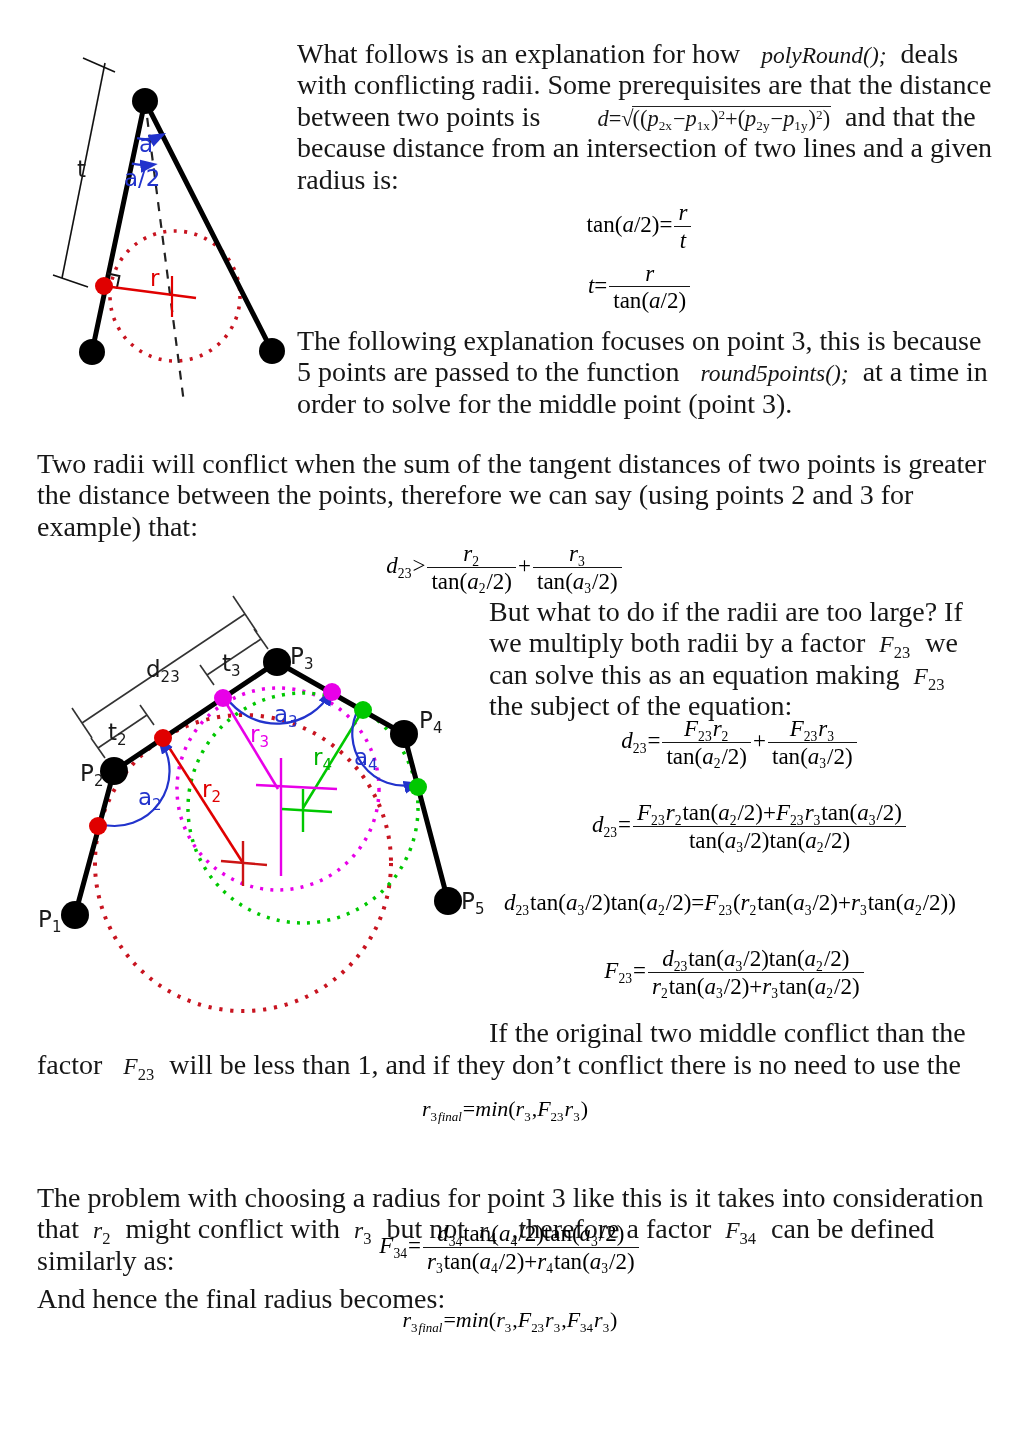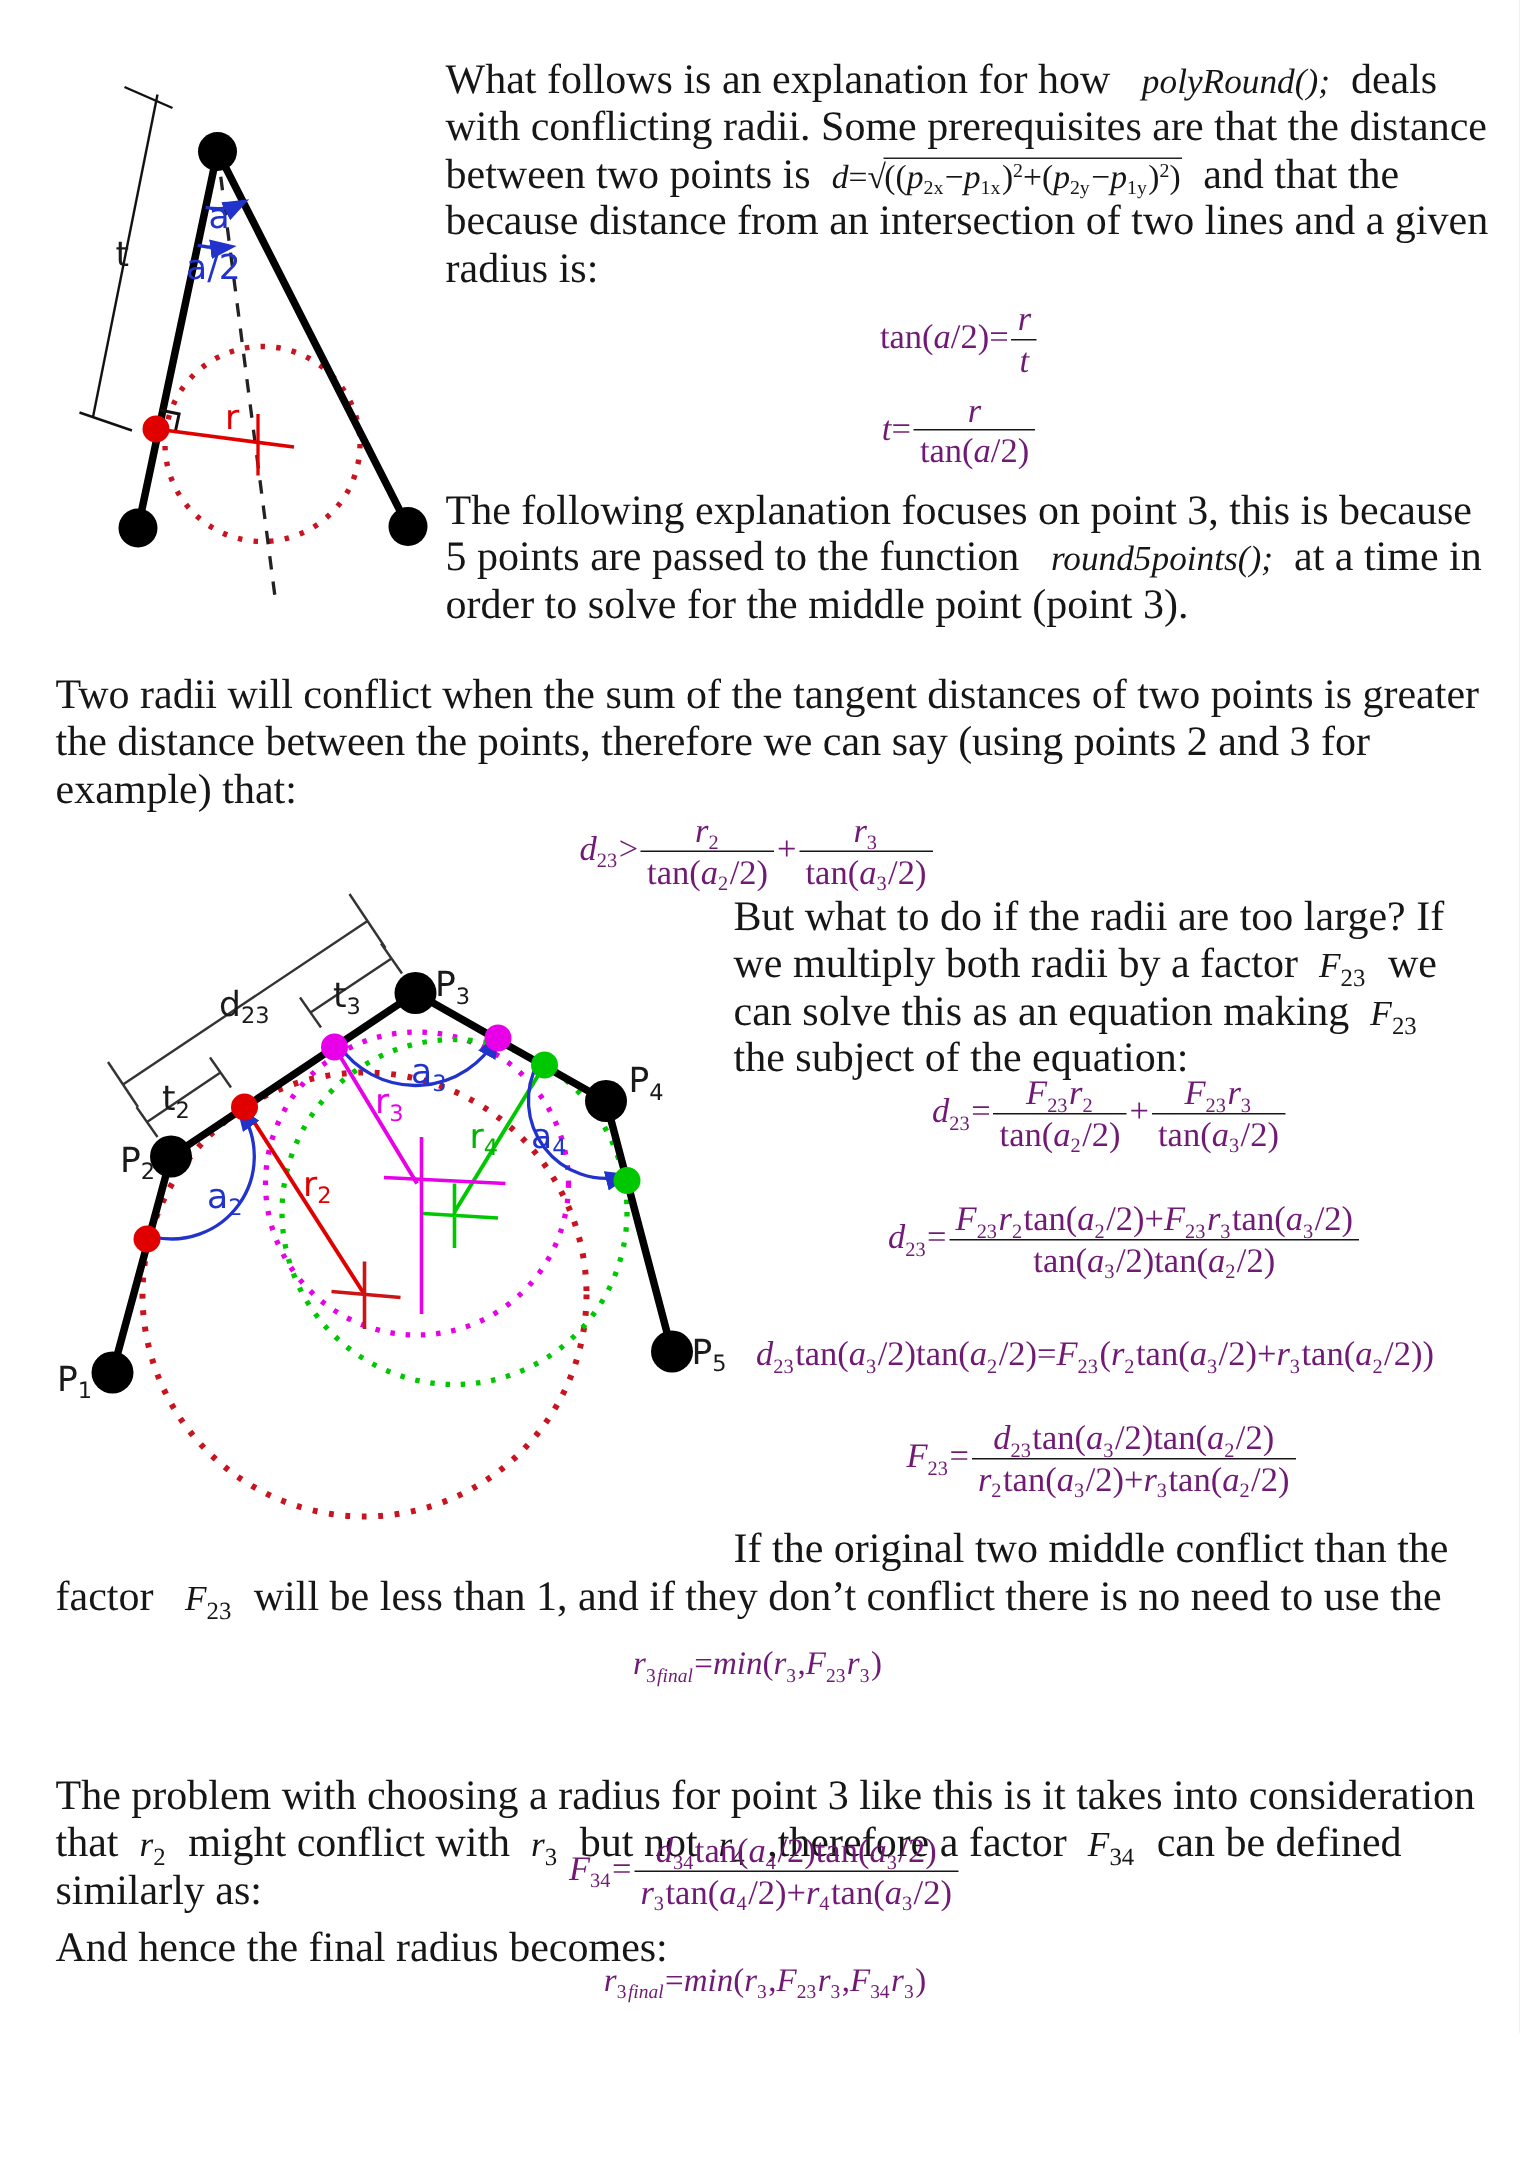--- a/index.html
+++ b/index.html
@@ -1,25 +1,25 @@
 <!DOCTYPE html>
 <html><head>
 <meta charset="utf-8">
 <style>
   html,body{margin:0;padding:0;background:#e8e8e8;}
   #page{position:relative;width:1013px;height:1441px;background:#ffffff;overflow:hidden;
         font-family:"Liberation Serif",serif;color:#161616;}
   .tblock{position:absolute;font-size:28px;line-height:31.4px;white-space:nowrap;}
   .tline{height:31.4px;white-space:nowrap;}
-  .formula{position:absolute;font-size:23px;color:#701a75;text-align:center;line-height:1.18;
+  .formula{position:absolute;font-size:23px;color:#000000;text-align:center;line-height:1.18;
            font-family:"Liberation Serif",serif;}
   .formula .frow{display:block;margin-bottom:7px;}
   .i{font-style:italic;}
   .mi{font-style:italic;font-size:0.84em;}
-  .mexp{font-size:0.8em;white-space:nowrap;}
+  .mexp{font-size:0.8em;white-space:nowrap;margin-left:43px;}
   .sub{font-size:59%;font-style:normal;position:relative;top:0.35em;margin-right:1px;letter-spacing:0;}
   .sub.i{font-style:italic;}
   .sup{font-size:59%;position:relative;top:-0.5em;}
   .frac{display:inline-block;vertical-align:middle;text-align:center;margin:0 2px;line-height:1.12;}
   .fn{display:block;padding:0 4px;}
   .fd{display:block;padding:1px 4px 0 4px;border-top:1.7px solid #161616;}
   .ov{display:inline-block;border-top:1.5px solid #222;padding:0 1px;line-height:1.05;}
   .rt{margin-right:-2px;}
   svg{position:absolute;overflow:visible;}
   svg text{font-family:"DejaVu Sans","Liberation Sans",sans-serif;font-size:23px;fill:#1a1a1a;}

